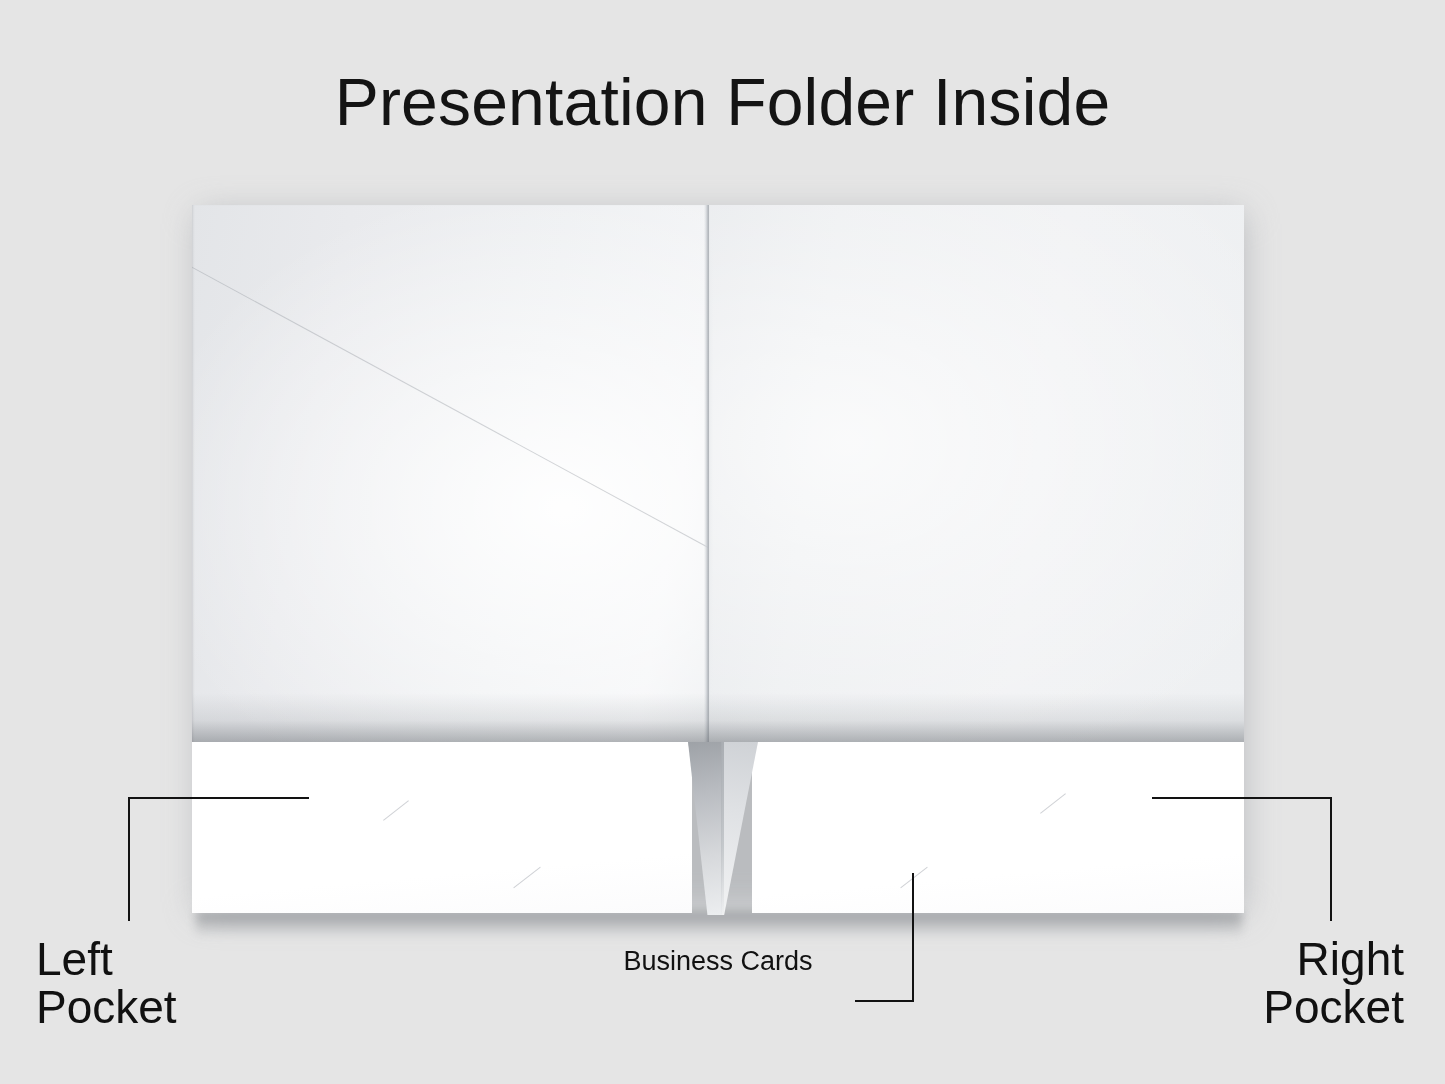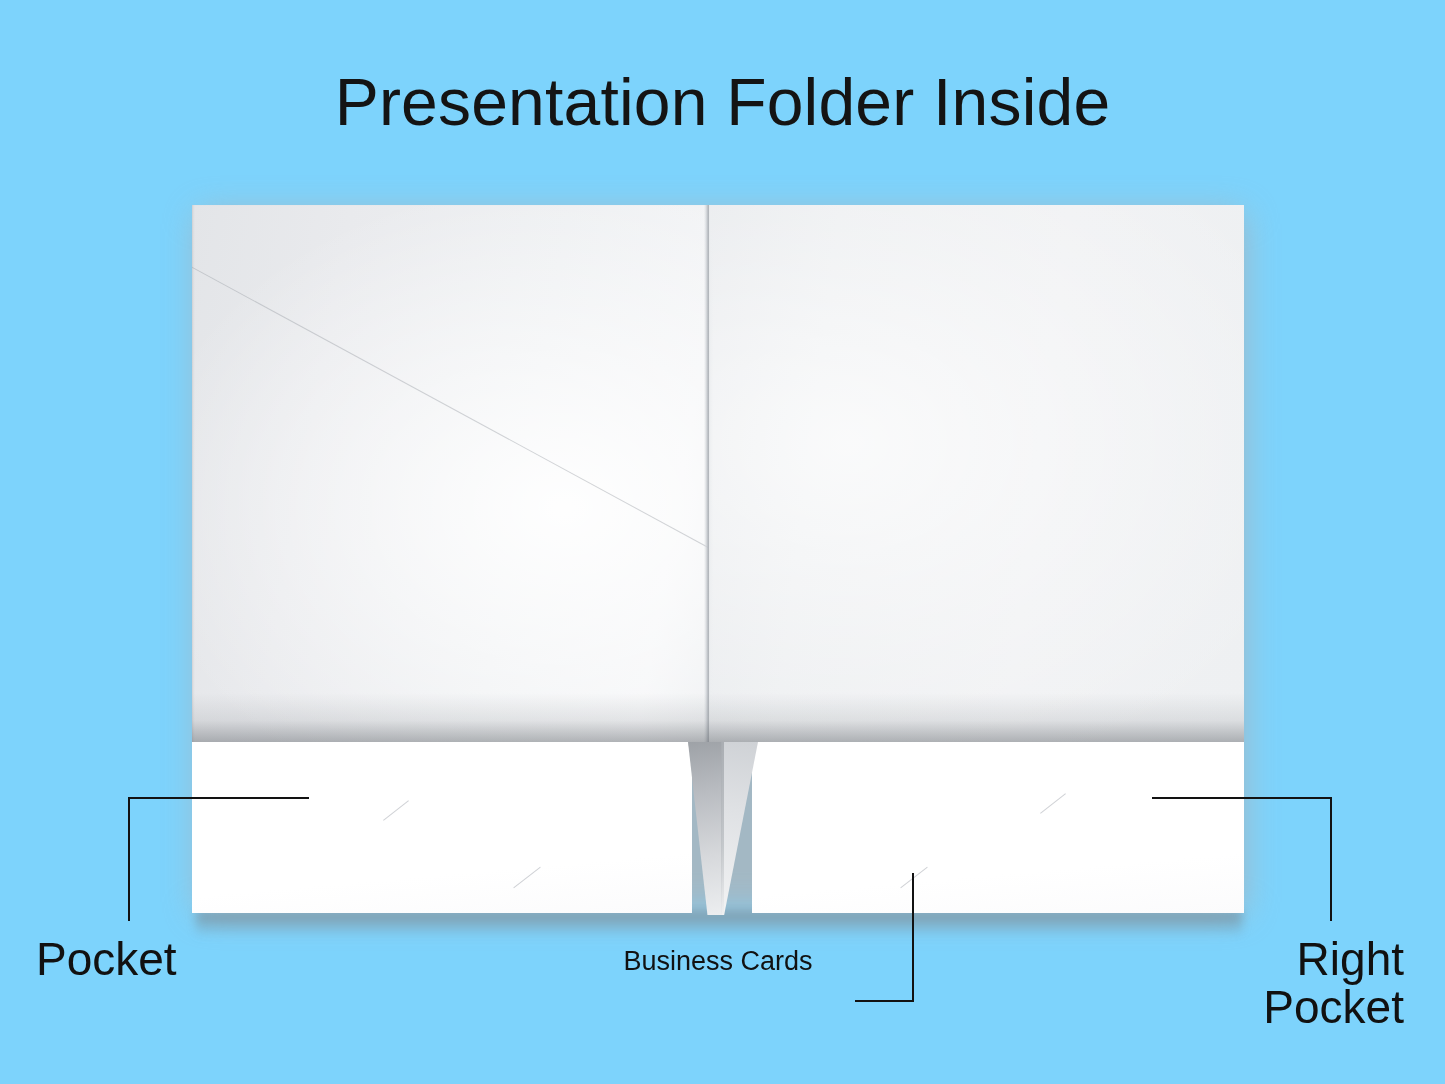--- a/index.html
+++ b/index.html
@@ -12,21 +12,21 @@
     height: 1084px;
     font-family: "Liberation Sans", sans-serif;
     color: #111111;
     overflow: hidden;
   }
 
   #stage {
     position: relative;
     width: 1445px;
     height: 1084px;
-    background: #7dd3fc;
+    background: #e5e5e5;
   }
 
   
   #page-title {
     position: absolute;
     left: 0;
     top: 68px;
     width: 1445px;
     text-align: center;
     font-size: 66px;
@@ -306,20 +306,21 @@
   <div class="leader leader-h" id="leader-left-h"></div>
   <div class="leader leader-v" id="leader-left-v"></div>
 
   <div class="leader leader-h" id="leader-right-h"></div>
   <div class="leader leader-v" id="leader-right-v"></div>
 
   <div class="leader leader-v" id="leader-center-v"></div>
   <div class="leader leader-h" id="leader-center-h"></div>
 
   <div class="callout callout-side" id="callout-left">
+    <span class="callout-line">Left</span>
     <span class="callout-line">Pocket</span>
   </div>
 
   <div class="callout callout-side" id="callout-right">
     <span class="callout-line">Right</span>
     <span class="callout-line">Pocket</span>
   </div>
 
   <div class="callout" id="callout-center">
     <span class="callout-line">Business Cards</span>

